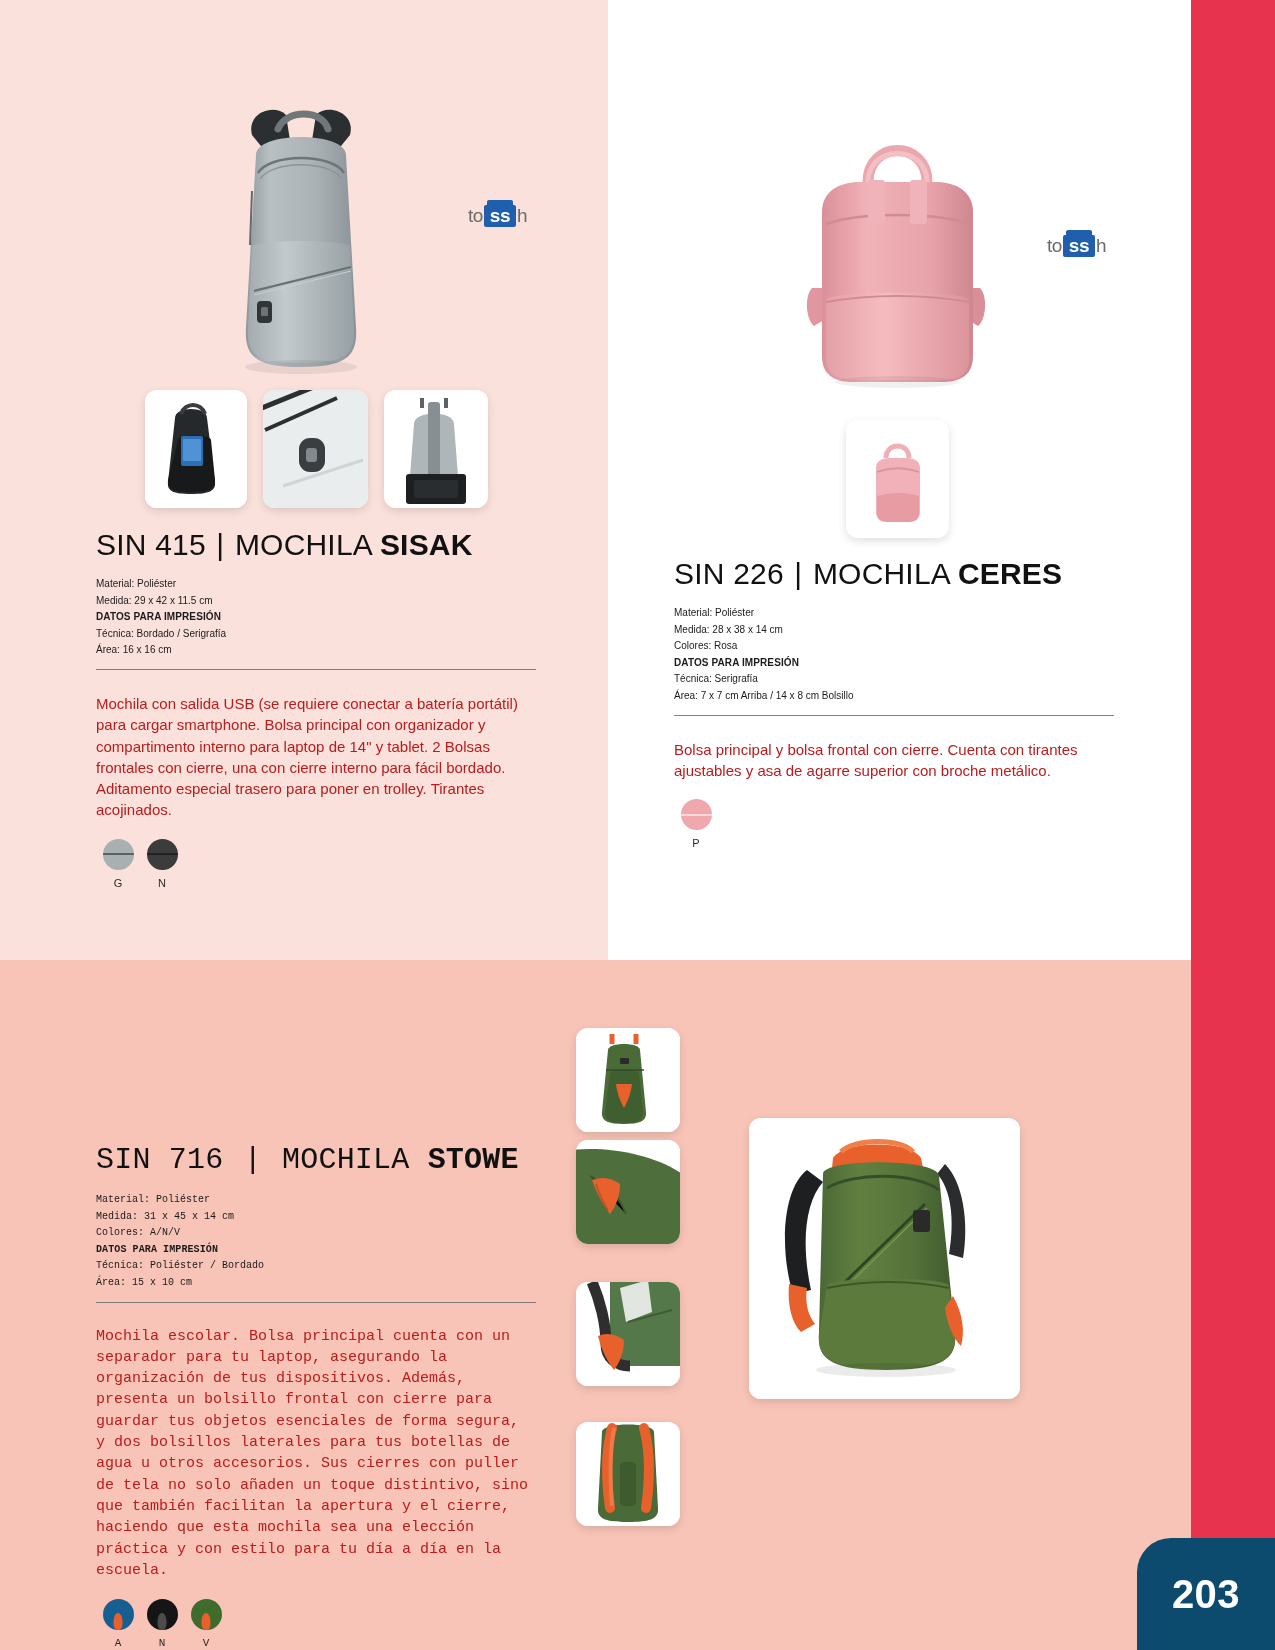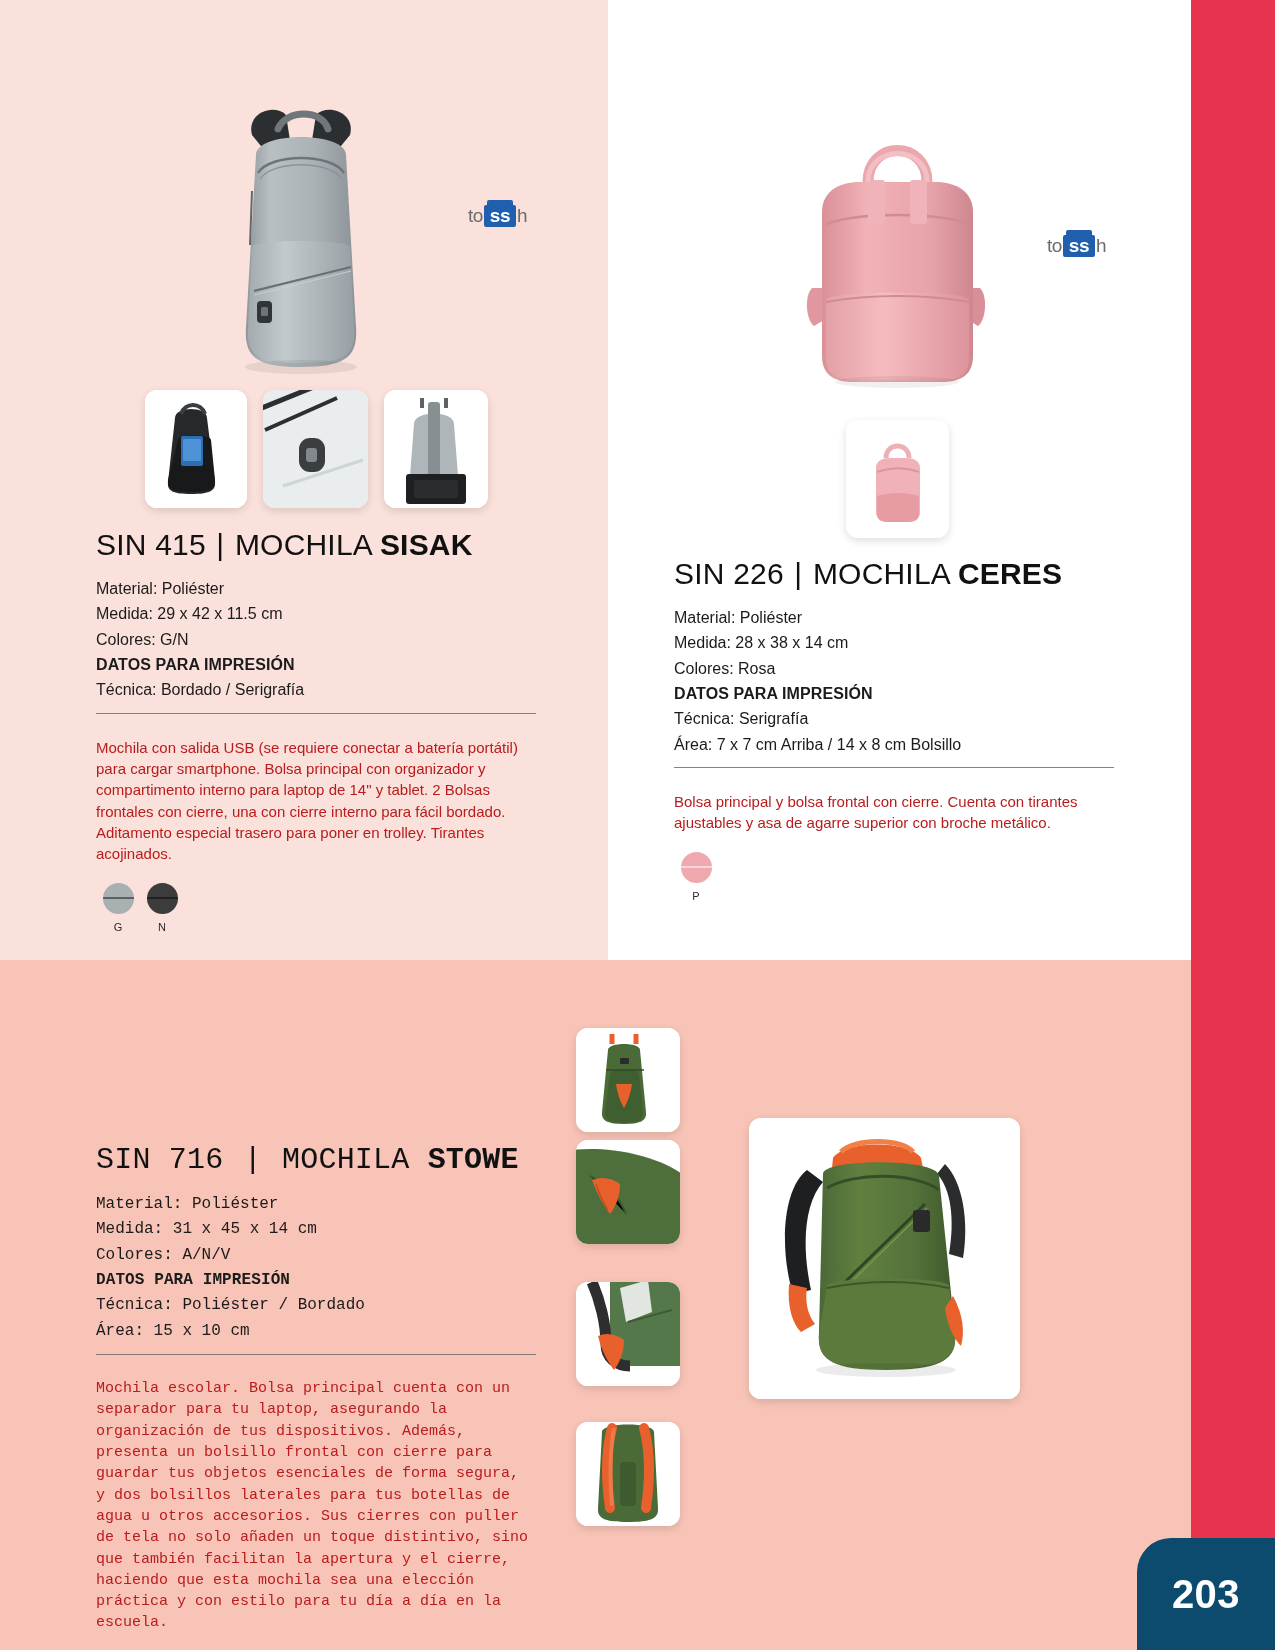--- a/index.html
+++ b/index.html
@@ -38,21 +38,21 @@
   .product { position: absolute; }
   .p-title {
     font-size: 30px; color: #111111; white-space: nowrap;
     letter-spacing: 0.2px; line-height: 1.1;
   }
   .p-title .sku { font-weight: 300; }
   .p-title .sep { font-weight: 300; padding: 0 2px; }
   .p-title .cat { font-weight: 400; }
   .p-title .name { font-weight: bold; }
 
-  .spec { font-size: 16px; color: #1b1b1b; line-height: 1.46; margin-top: 2px; }
+  .spec { font-size: 10px; color: #1b1b1b; line-height: 1.46; margin-top: 2px; }
   .spec.bold { font-weight: bold; letter-spacing: 0.1px; }
   .specs { margin-top: 16px; }
   .divider { height: 1px; background: #6d6d6d; margin-top: 11px; opacity: .85; }
   .desc { font-size: 15px; color: #b91c1c; line-height: 1.42; margin-top: 23px; }
 
   
   .swatches { display: flex; margin-top: 18px; }
   .sw-wrap { width: 44px; text-align: center; }
   .sw {
     width: 31px; height: 31px; border-radius: 50%; margin: 0 auto;
@@ -185,23 +185,23 @@
   <div class="product" style="left:96px; top:528px; width:440px;">
     <div class="p-title">
       <span class="sku">SIN 415</span>
       <span class="sep">|</span>
       <span class="cat">MOCHILA</span>
       <span class="name">SISAK</span>
     </div>
     <div class="specs">
       <div class="spec">Material: Poliéster</div>
       <div class="spec">Medida: 29 x 42 x 11.5 cm</div>
-      <div class="spec">Colores: G/N</div>
       <div class="spec bold">DATOS PARA IMPRESIÓN</div>
       <div class="spec">Técnica: Bordado / Serigrafía</div>
+      <div class="spec">Área: 16 x 16 cm</div>
     </div>
     <div class="divider"></div>
     <div class="desc">Mochila con salida USB (se requiere conectar a batería portátil) para cargar smartphone. Bolsa principal con organizador y compartimento interno para laptop de 14" y tablet. 2 Bolsas frontales con cierre, una con cierre interno para fácil bordado. Aditamento especial trasero para poner en trolley. Tirantes acojinados.</div>
     <div class="swatches">
       <div class="sw-wrap">
         <div class="sw" style="background:#a9b0b2;">
           <div class="band"></div>
         </div>
         <span class="sw-label">G</span>
       </div>

